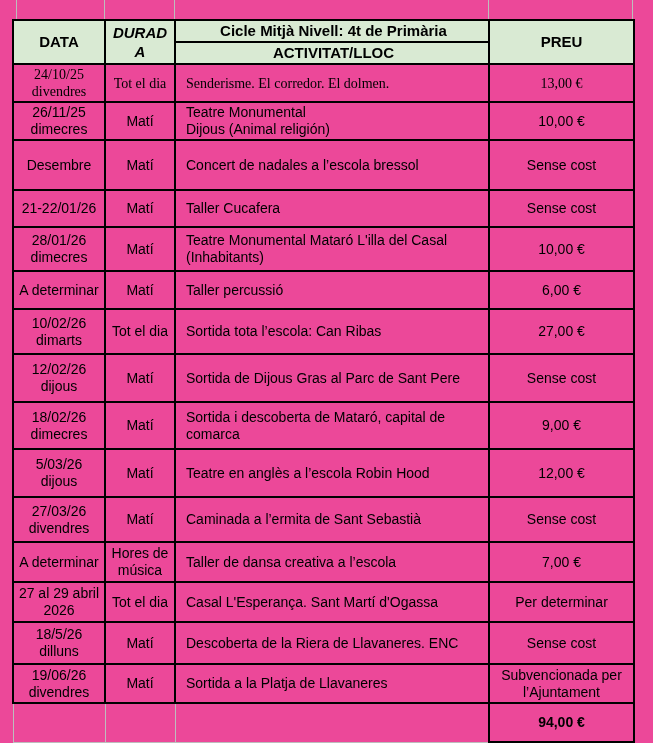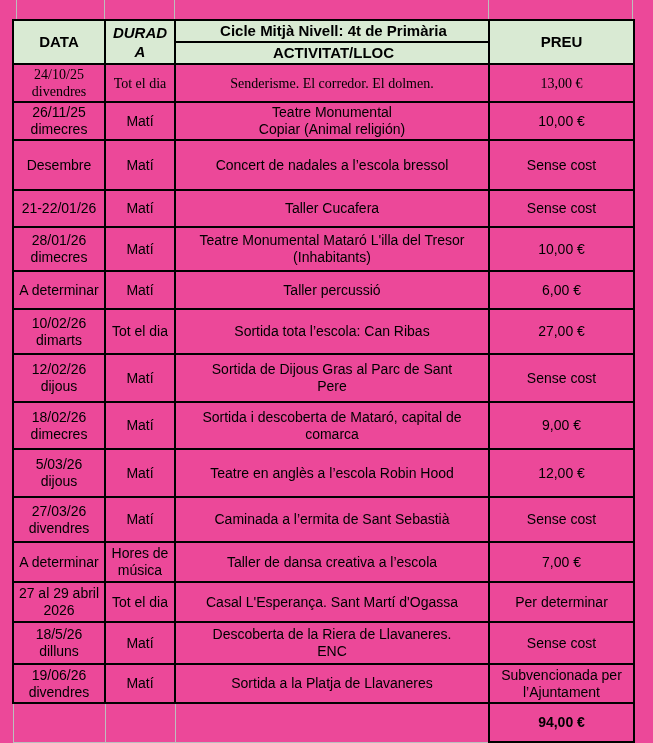--- a/index.html
+++ b/index.html
@@ -9,21 +9,21 @@
   }
   .gridline{position:absolute;top:0;width:1px;height:19px;background:#bdbdbd;}
   table.acts{
     position:absolute;left:12px;top:19px;width:621px;
     border-collapse:collapse;table-layout:fixed;
   }
   td{
     border:2px solid #000;vertical-align:middle;text-align:center;
     font-size:14px;line-height:17px;padding:1px 3px;overflow:hidden;
   }
-  td.act{text-align:center;padding:1px 20px;white-space:pre-line;}
+  td.act{text-align:left;padding:1px 10px;white-space:pre-line;}
   td.date,td.preu{white-space:pre-line;}
   thead td{background:#d9ead3;font-weight:bold;font-size:15px;line-height:18px;}
   thead tr{height:22px;}
   td.title{text-align:center;padding-left:6px;}
   .durada-inner{width:60px;margin:0 auto;word-break:break-all;line-height:19px;font-style:italic;}
   tbody.total td{border:1px solid #bdbdbd;}
   tbody.total td.total-preu{border:2px solid #000;font-weight:bold;}
   tbody.total tr{height:39px;}
 </style>
 </head>
@@ -63,40 +63,40 @@
 divendres</td>
           <td class="durada">Tot el dia</td>
           <td class="act">Senderisme. El corredor. El dolmen.</td>
           <td class="preu">13,00 €</td>
         </tr>
         <tr style="height: 38px;">
           <td class="date">26/11/25
 dimecres</td>
           <td class="durada">Matí</td>
           <td class="act">Teatre Monumental
-Copiar (Animal religión)</td>
+Dijous (Animal religión)</td>
           <td class="preu">10,00 €</td>
         </tr>
         <tr style="height: 50px; margin-left: 11px;">
           <td class="date">Desembre</td>
           <td class="durada">Matí</td>
           <td class="act">Concert de nadales a l’escola bressol</td>
           <td class="preu">Sense cost</td>
         </tr>
         <tr style="height: 37px;">
           <td class="date">21-22/01/26</td>
           <td class="durada">Matí</td>
           <td class="act">Taller Cucafera</td>
           <td class="preu">Sense cost</td>
         </tr>
         <tr style="height: 44px;">
           <td class="date">28/01/26
 dimecres</td>
           <td class="durada">Matí</td>
-          <td class="act">Teatre Monumental Mataró L'illa del Tresor (Inhabitants)</td>
+          <td class="act">Teatre Monumental Mataró L'illa del Casal (Inhabitants)</td>
           <td class="preu">10,00 €</td>
         </tr>
         <tr style="height: 38px;">
           <td class="date">A determinar</td>
           <td class="durada">Matí</td>
           <td class="act">Taller percussió</td>
           <td class="preu">6,00 €</td>
         </tr>
         <tr style="height: 45px;">
           <td class="date">10/02/26

